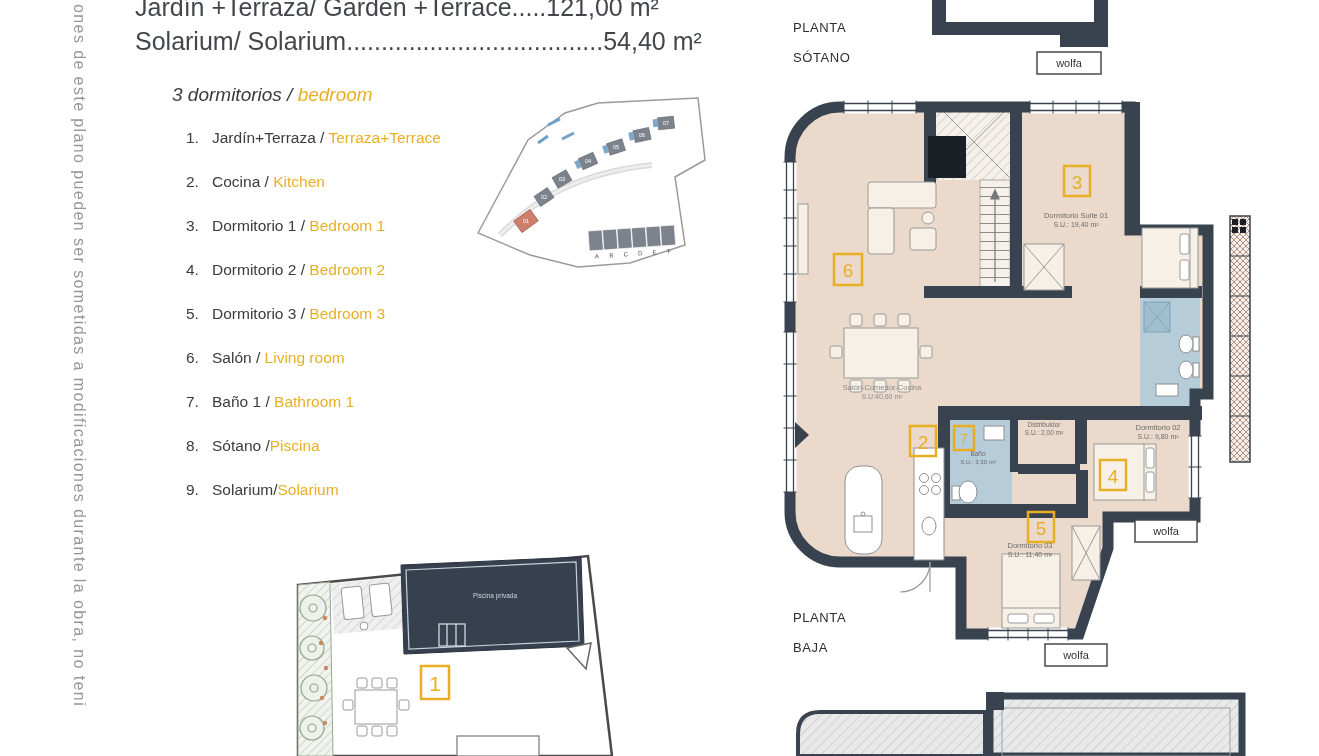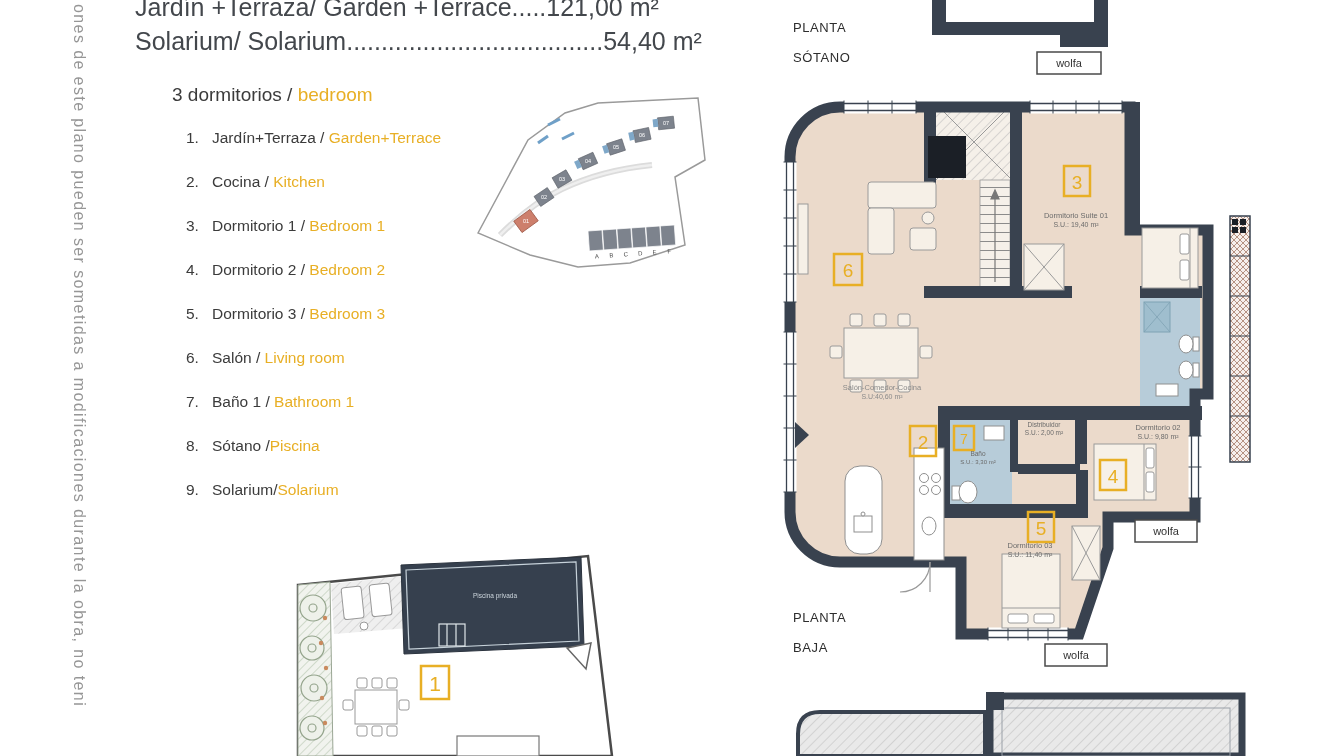--- a/index.html
+++ b/index.html
@@ -3,21 +3,21 @@
 <meta charset="utf-8">
 <style>
   html,body{margin:0;padding:0;background:#fff;}
   .canvas{position:relative;width:1319px;height:756px;overflow:hidden;background:#fff;
           font-family:"Liberation Sans",sans-serif;color:#3b3b3b;}
   .vert{position:absolute;left:88px;top:4px;transform:rotate(90deg);transform-origin:0 0;
         white-space:nowrap;font-size:16px;letter-spacing:1.4px;color:#969696;}
   .area{position:absolute;left:135px;font-size:25px;color:#43474c;white-space:nowrap;}
   .area.l1{top:-7px;}
   .area.l2{top:27px;}
-  .legend-title{position:absolute;left:172px;top:84px;font-size:19px;white-space:nowrap;}
+  .legend-title{position:absolute;left:172px;top:84px;font-size:19px;white-space:nowrap;font-style:italic;}
   .legend{position:absolute;left:186px;top:129px;font-size:15.5px;}
   .li{margin-bottom:26px;white-space:nowrap;height:18px;}
   .num{display:inline-block;width:26px;}
   .en{color:#E8AF25;}
   .floor-label{position:absolute;font-size:13px;letter-spacing:.6px;color:#2d2d2d;
                line-height:30px;font-weight:500;}
   .fl-sotano{left:793px;top:13px;}
   .fl-baja{left:793px;top:603px;}
   svg{position:absolute;overflow:visible;}
   text{font-family:"Liberation Sans",sans-serif;}
@@ -29,21 +29,21 @@
 
   <div class="vert">ones de este plano pueden ser sometidas a modificaciones durante la obra, no teni</div>
 
   <div class="area l1">Jardín +Terraza/ Garden +Terrace.....121,00 m²</div>
   <div class="area l2">Solarium/ Solarium.....................................54,40 m²</div>
 
   <div class="legend-title">
     <span class="es">3 dormitorios / </span><span class="en">bedroom</span>
   </div>
   <div class="legend">
-    <div class="li"><span class="num">1.</span><span class="es">Jardín+Terraza / </span><span class="en">Garden+Terrace</span></div>
+    <div class="li"><span class="num">1.</span><span class="es">Jardín+Terraza / </span><span class="en">Terraza+Terrace</span></div>
     <div class="li"><span class="num">2.</span><span class="es">Cocina / </span><span class="en">Kitchen</span></div>
     <div class="li"><span class="num">3.</span><span class="es">Dormitorio 1 / </span><span class="en">Bedroom 1</span></div>
     <div class="li"><span class="num">4.</span><span class="es">Dormitorio 2 / </span><span class="en">Bedroom 2</span></div>
     <div class="li"><span class="num">5.</span><span class="es">Dormitorio 3 / </span><span class="en">Bedroom 3</span></div>
     <div class="li"><span class="num">6.</span><span class="es">Salón / </span><span class="en">Living room</span></div>
     <div class="li"><span class="num">7.</span><span class="es">Baño 1 / </span><span class="en">Bathroom 1</span></div>
     <div class="li"><span class="num">8.</span><span class="es">Sótano /</span><span class="en">Piscina</span></div>
     <div class="li"><span class="num">9.</span><span class="es">Solarium/</span><span class="en">Solarium</span></div>
   </div>
 

